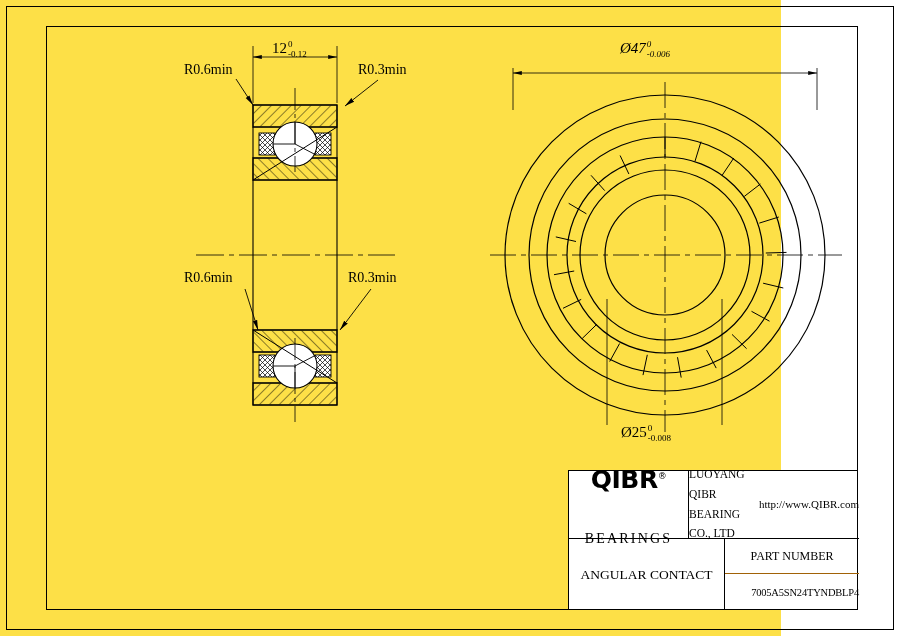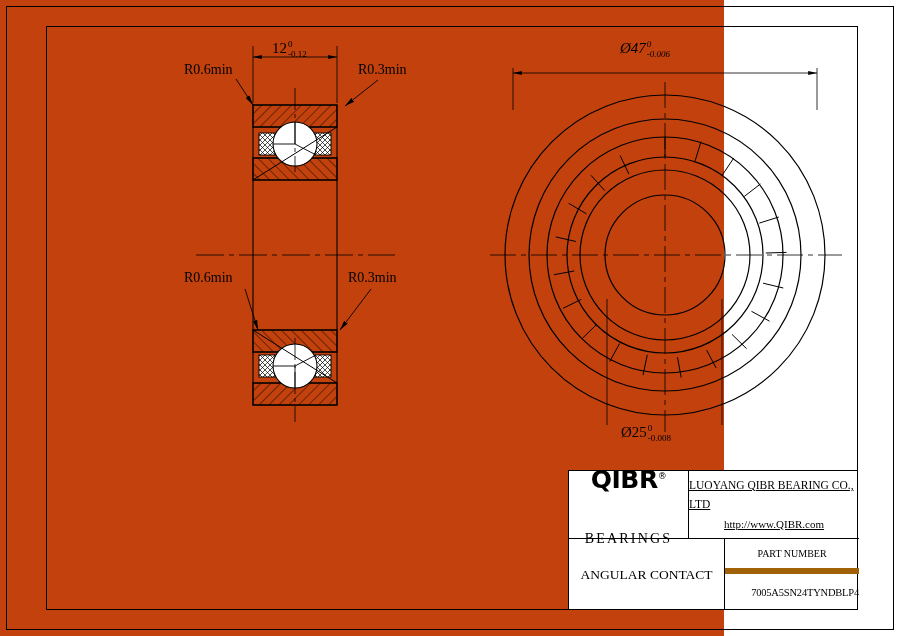--- a/index.html
+++ b/index.html
@@ -10,22 +10,22 @@
   body {
     width: 900px; height: 636px;
     font-family: "Liberation Serif", serif;
     color: #000;
     position: relative;
     overflow: hidden;
   }
   .sheet {
     position: absolute;
     left: 0; top: 0;
-    width: 724px; height: 636px;
-    background: #c2410c;
+    width: 781px; height: 636px;
+    background: #fde047;
   }
   .outer-border {
     position: absolute;
     left: 6px; top: 6px;
     width: 888px; height: 624px;
     border: 1px solid #000;
   }
   .inner-border {
     position: absolute;
     left: 46px; top: 26px;
@@ -90,25 +90,24 @@
     font-weight: normal;
   }
   .logo-sub {
     font-family: Liberation Serif, serif;
     font-size: 14px;
     letter-spacing: 2.2px;
     margin-top: 6px;
   }
   .tb-company {
     flex: 1;
-    display: flex; flex-direction: column;
+    display: flex; flex-direction: row;
     align-items: center; justify-content: center;
     font-size: 11.5px;
     line-height: 1.7;
-    text-decoration: underline;
   }
   .tb-company .c-url { font-size: 11px; }
   .tb-row2 {
     position: absolute; left: 0; top: 68px;
     width: 290px; height: 71px;
     display: flex;
   }
   .tb-type {
     width: 190px;
     border-right: 1px solid #000;
@@ -116,23 +115,23 @@
     align-items: center; justify-content: center;
     font-size: 13.5px;
     line-height: 1.9;
   }
   .tb-part {
     flex: 1;
     display: flex; flex-direction: column;
   }
   .tb-part-label {
     height: 35px;
-    border-bottom: 6px solid #a16207;
+    border-bottom: 1px solid #a16207;
     display: flex; align-items: center; justify-content: center;
-    font-size: 10px;
+    font-size: 12px;
   }
   .tb-part-value {
     flex: 1;
     display: flex; align-items: center; justify-content: center;
     font-size: 10.5px;
     letter-spacing: -0.2px;
     margin-left: 26px;
   }
 </style>
 </head>

